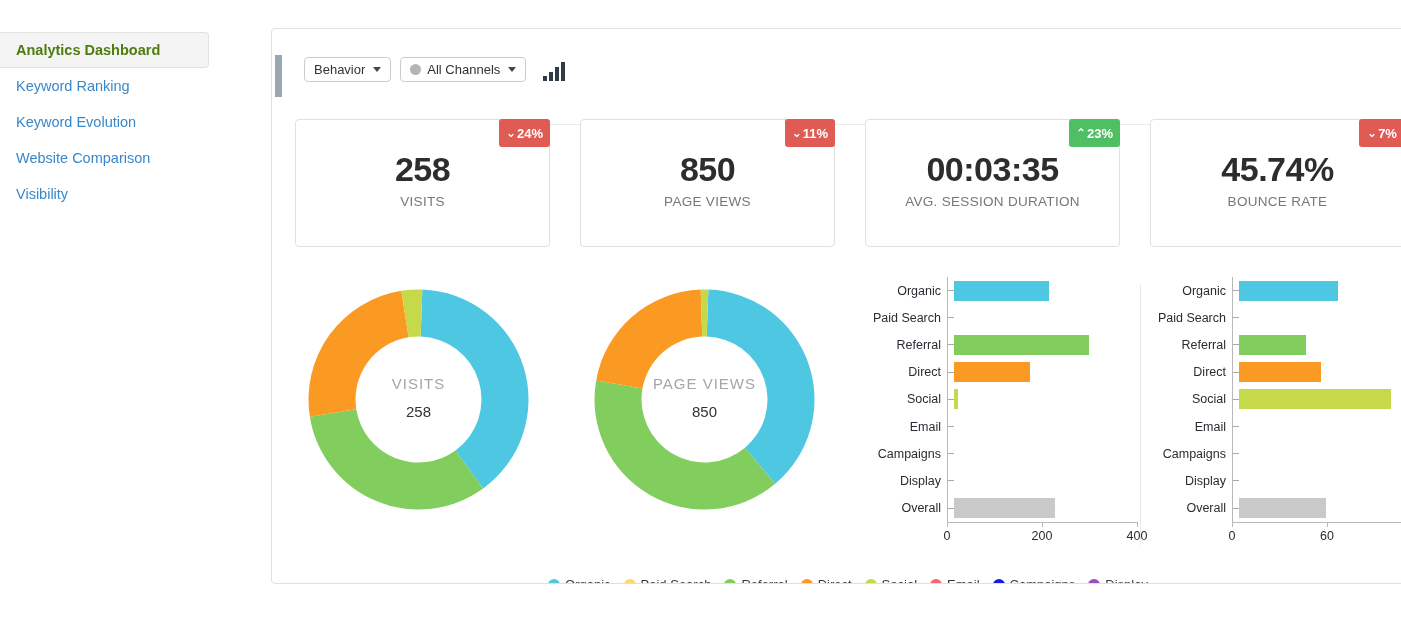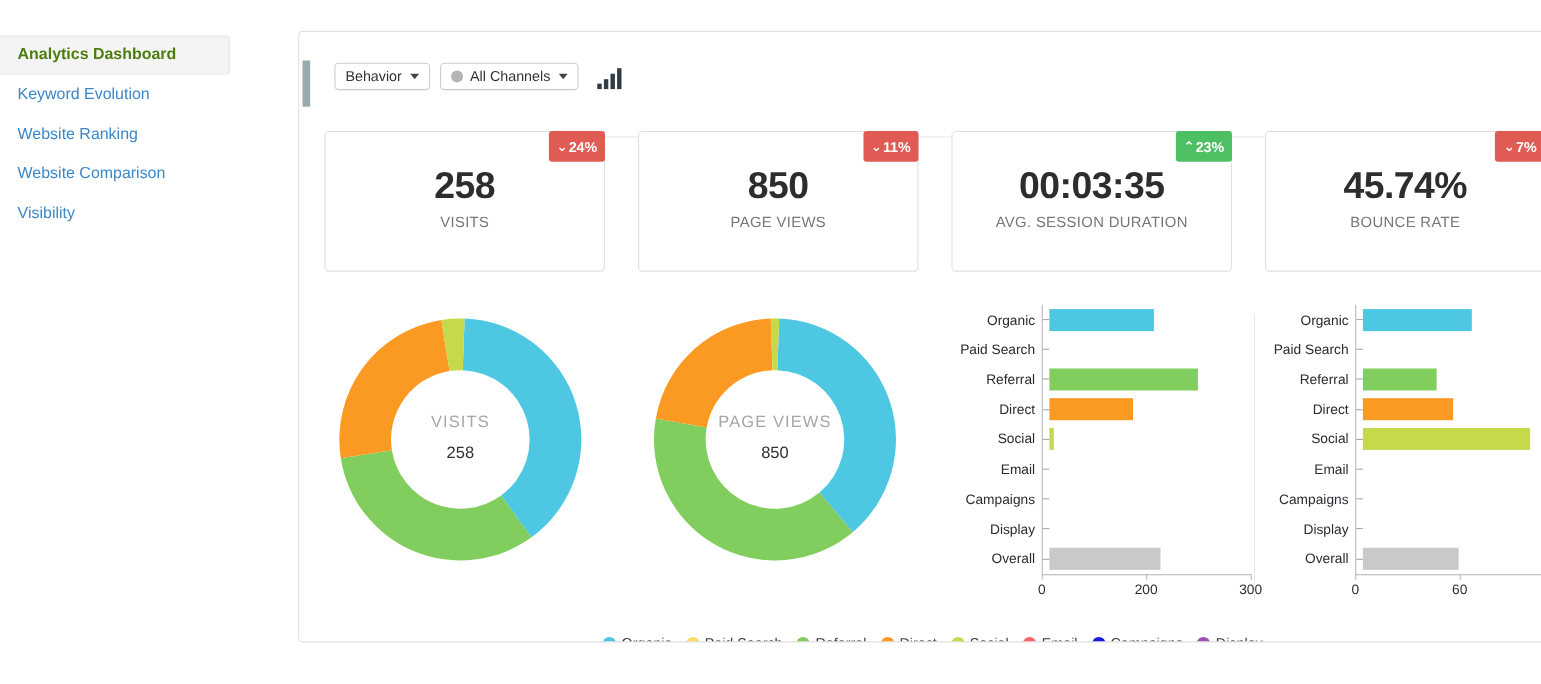--- a/index.html
+++ b/index.html
@@ -189,22 +189,22 @@
     font-size:14px;font-weight:bold;color:#2c2c2c;
   }
 </style>
 </head>
 <body>
 
 <div class="app">
 
   <nav class="sidebar" id="sidebar">
       <div class="sidebar-item active"><span>Analytics Dashboard</span></div>
+      <div class="sidebar-item"><span>Keyword Ranking</span></div>
       <div class="sidebar-item"><span>Keyword Evolution</span></div>
-      <div class="sidebar-item"><span>Website Ranking</span></div>
       <div class="sidebar-item"><span>Website Comparison</span></div>
       <div class="sidebar-item"><span>Visibility</span></div>
     </nav>
 
   <section class="panel">
 
     <div class="accent-bar"></div>
 
     <div class="toolbar">
       <div class="dropdown">
@@ -332,21 +332,21 @@
               </div>
             </div>
           </div>
           <div class="bc-axisline"></div>
           <div class="bc-xaxis"></div>
           <div class="bc-xtick" style="left: 90px;"></div>
           <div class="bc-xlabel" style="left: 90px;">0</div>
           <div class="bc-xtick" style="left: 185px;"></div>
           <div class="bc-xlabel" style="left: 185px;">200</div>
           <div class="bc-xtick" style="left: 280px;"></div>
-          <div class="bc-xlabel" style="left: 280px;">300</div>
+          <div class="bc-xlabel" style="left: 280px;">400</div>
           <div class="bc-sep"></div>
         </div>
       <div class="barchart b2" id="bar-1">
           <div class="bc-rows">
             <div class="bc-row">
               <div class="bc-label">Organic</div>
               <div class="bc-tick"></div>
               <div class="bc-track">
                 <div class="bc-bar" style="width: 98.8px; background: rgb(78, 199, 227);"></div>
               </div>

